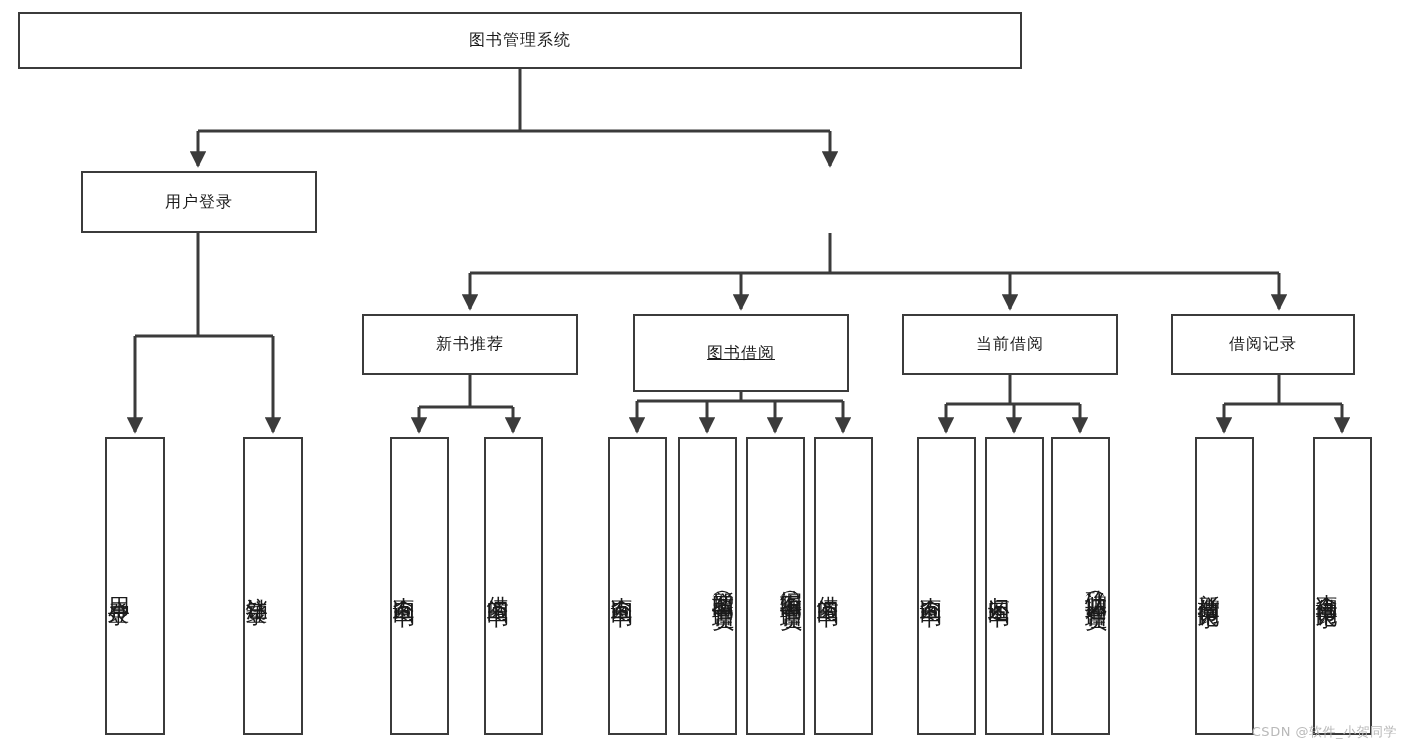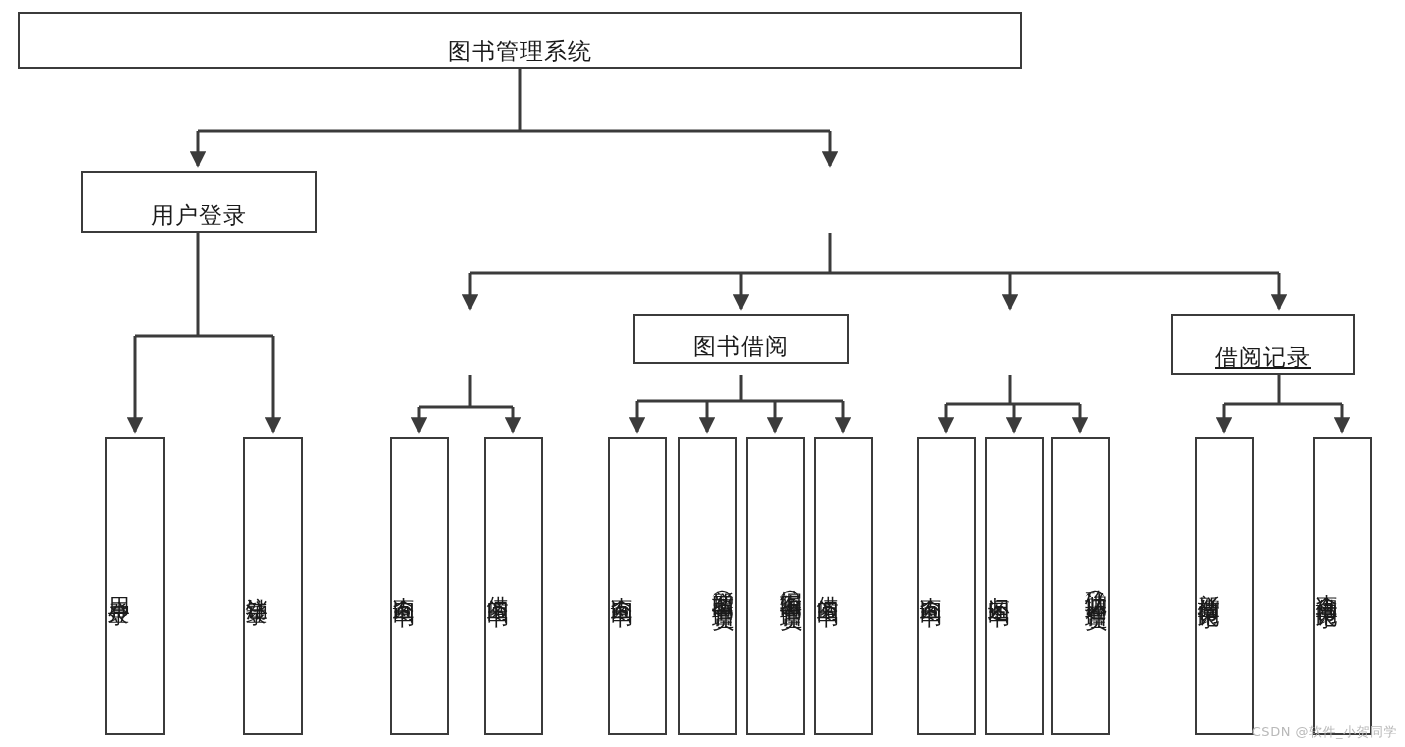--- a/index.html
+++ b/index.html
@@ -29,23 +29,22 @@
     position: absolute;
     box-sizing: border-box;
     border: 2.5px solid #3b3b3b;
     background: #ffffff;
     display: flex;
     align-items: center;
     justify-content: center;
     color: #1a1a1a;
   }
   .node.horizontal {
-    font-size: 23px;
+    font-size: 16px;
     letter-spacing: 1px;
-    align-items: flex-end;
   }
   .node.vertical {
     writing-mode: vertical-rl;
     text-orientation: upright;
     font-size: 22px;
     line-height: 1.08;
     letter-spacing: 3px;
     padding-top: 4px;
     padding-bottom: 6px;
   }
@@ -127,24 +126,30 @@
   </svg>
 
   <div class="node horizontal" style="left:18px; top:12px; width:1004px; height:57px;">
     <span class="node-label">图书管理系统</span>
   </div>
 
   <div class="node horizontal" style="left:81px; top:171px; width:236px; height:62px;">
     <span class="node-label">用户登录</span>
   </div>
 
-  <div class="node horizontal" style="left:633px; top:314px; width:216px; height:50px;">
+  <div class="node horizontal" style="left:362px; top:314px; width:216px; height:61px;">
+    <span class="node-label">新书推荐</span>
+  </div>
+  <div class="node horizontal" style="left:633px; top:314px; width:216px; height:78px;text-decoration:underline;">
     <span class="node-label">图书借阅</span>
   </div>
-  <div class="node horizontal" style="left:1171px; top:314px; width:184px; height:61px;text-decoration:underline;">
+  <div class="node horizontal" style="left:902px; top:314px; width:216px; height:61px;">
+    <span class="node-label">当前借阅</span>
+  </div>
+  <div class="node horizontal" style="left:1171px; top:314px; width:184px; height:61px;">
     <span class="node-label">借阅记录</span>
   </div>
 
   <div class="node vertical align-bottom" style="left:105px; top:437px; width:60px; height:298px;">
     <span class="node-label">用户登录</span>
   </div>
   <div class="node vertical align-bottom" style="left:243px; top:437px; width:60px; height:298px;">
     <span class="node-label">注销登录</span>
   </div>
   <div class="node vertical align-bottom" style="left:390px; top:437px; width:59px; height:298px;">

